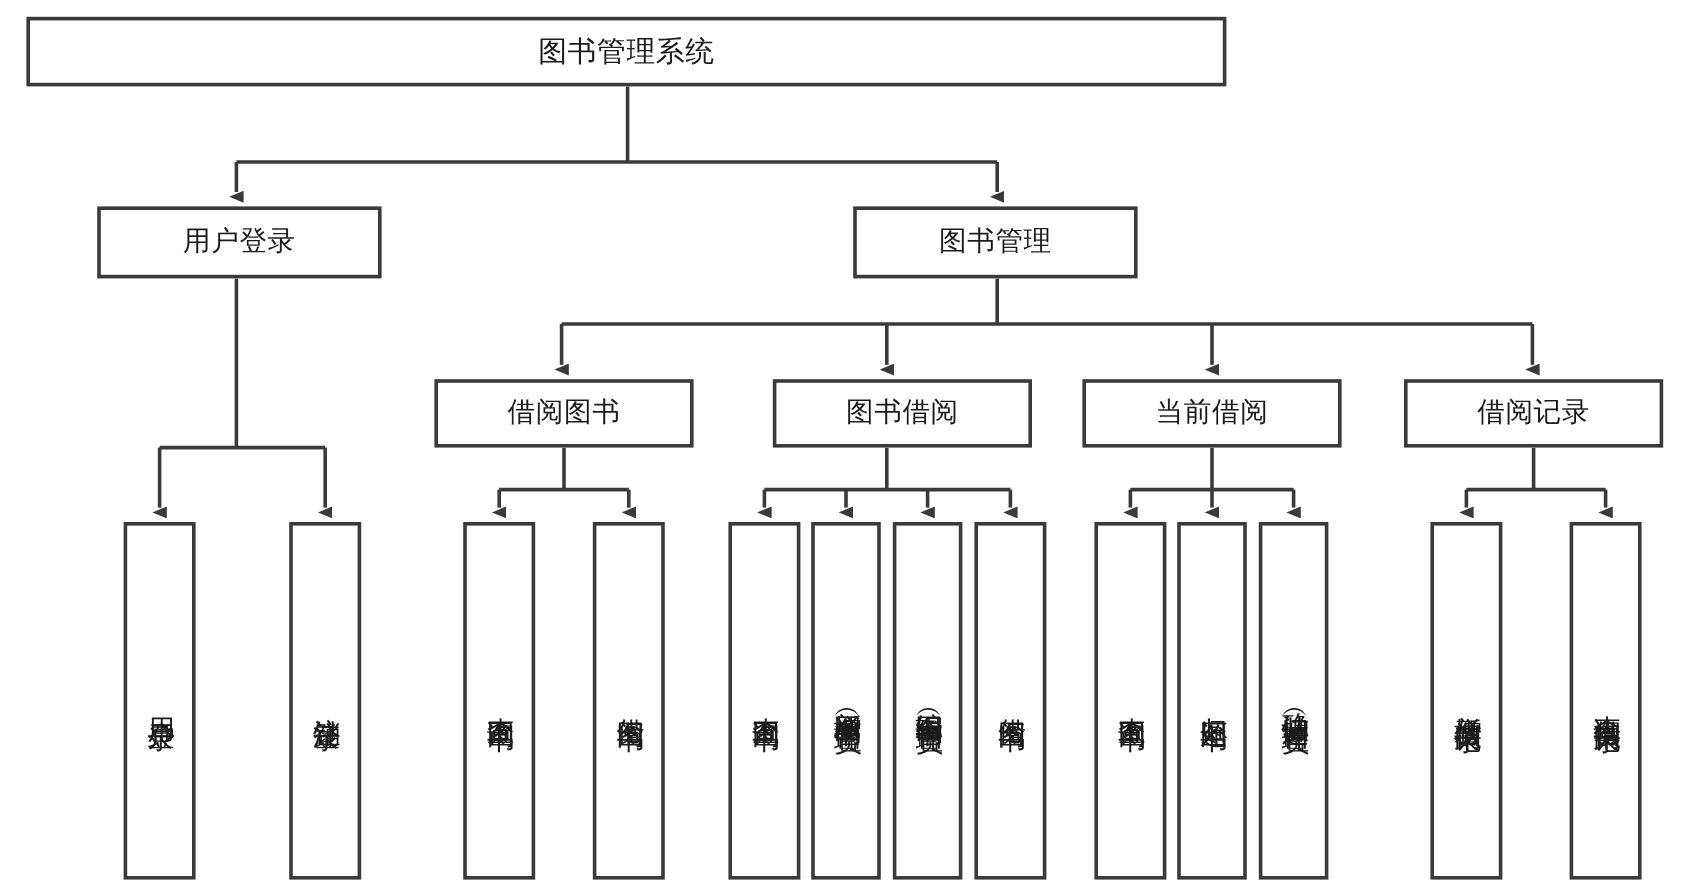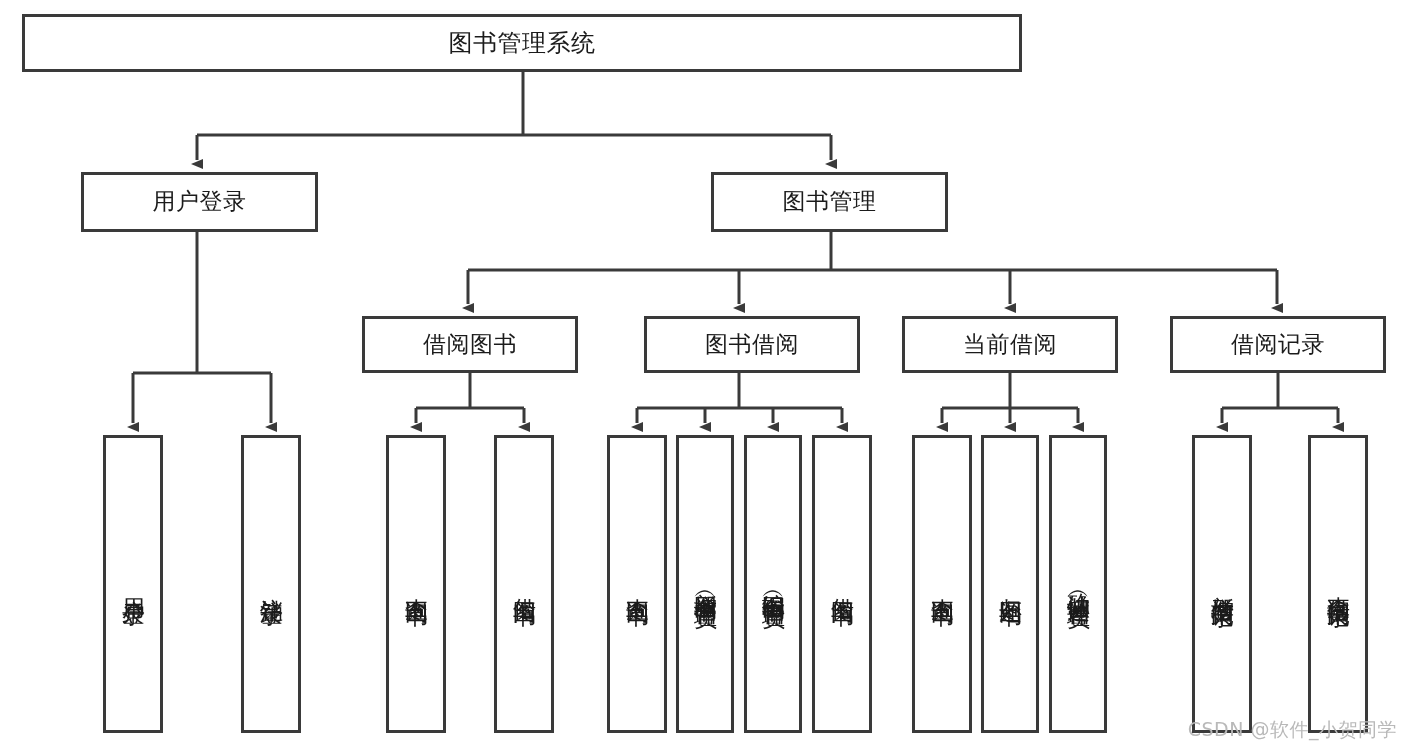--- a/index.html
+++ b/index.html
@@ -205,15 +205,14 @@
   </div>
 
   <div class="node v" style="left:1192px; top:435px; width:60px; height:298px;">
     <span class="label">新增借阅记录</span>
   </div>
 
   <div class="node v" style="left:1308px; top:435px; width:60px; height:298px;">
     <span class="label">查询借阅记录</span>
   </div>
 
-  <div class="watermark">CSDN @软件_小贺同学</div>
 
 </div>
 
 </body></html>

